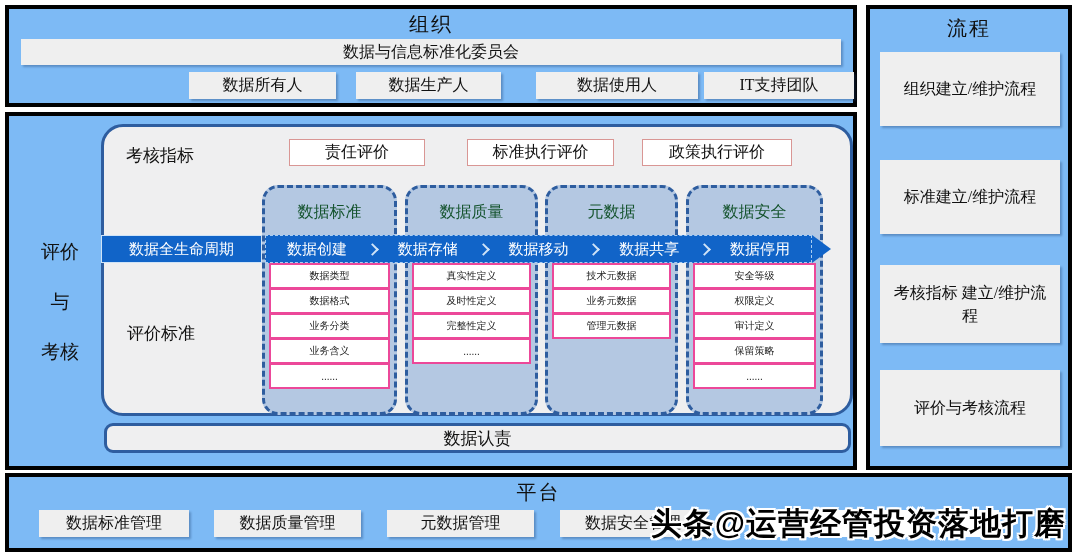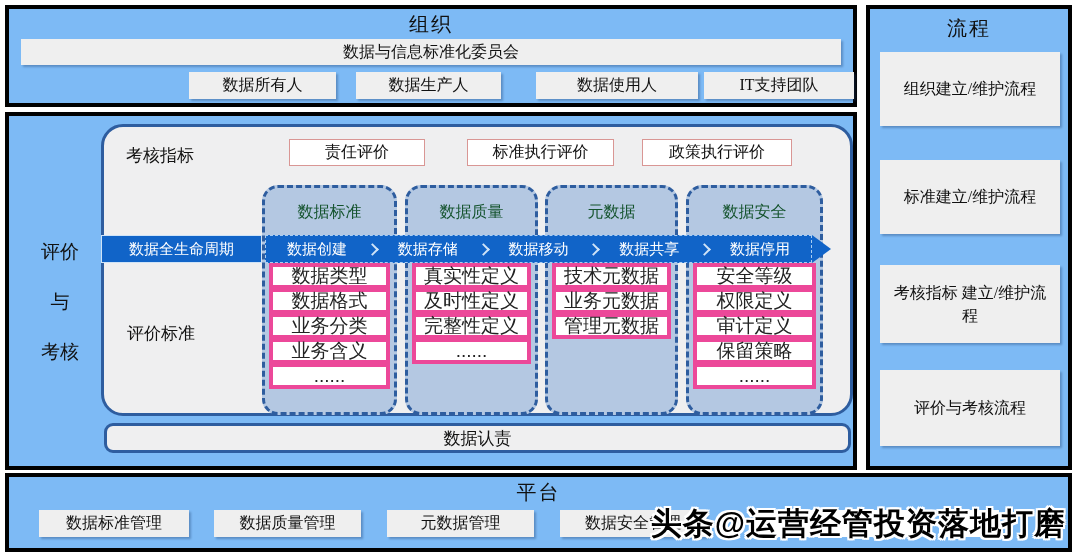--- a/index.html
+++ b/index.html
@@ -57,22 +57,22 @@
          border:3px dashed #2e5d9f; border-radius:16px;
          font-family:"Liberation Sans", sans-serif; }
   .c1 { left:253px; width:135px; }
   .c2 { left:396px; width:133px; }
   .c3 { left:536px; width:133px; }
   .c4 { left:677px; width:137px; }
   .col-header { position:absolute; top:0; left:0; right:0; height:48px;
                 display:flex; align-items:center; justify-content:center;
                 font-size:16px; color:#14532d; }
   .col-cells { position:absolute; top:76px; left:4px; right:4px; }
-  .cell { height:26px; background:#fff; border:4px solid #ec4899; margin-top:-1px;
-          display:flex; align-items:center; justify-content:center; font-size:19px; color:#222; }
+  .cell { height:26px; background:#fff; border:2px solid #ec4899; margin-top:-1px;
+          display:flex; align-items:center; justify-content:center; font-size:10px; color:#222; }
 
   
   .lifecycle-label { position:absolute; left:92px; top:119px; width:161px; height:28px;
                      background:#1164c8; border:1px solid #cfe3f7; color:#fff;
                      display:flex; align-items:center; justify-content:center;
                      font-size:15px; font-family:"Liberation Sans", sans-serif; }
   .lifecycle-arrow { position:absolute; left:256px; top:119px; width:547px; height:28px;
                      background:#1164c8; border:1px dashed #a9cdf2; color:#fff;
                      display:flex; align-items:center;
                      font-size:15px; font-family:"Liberation Sans", sans-serif; }

